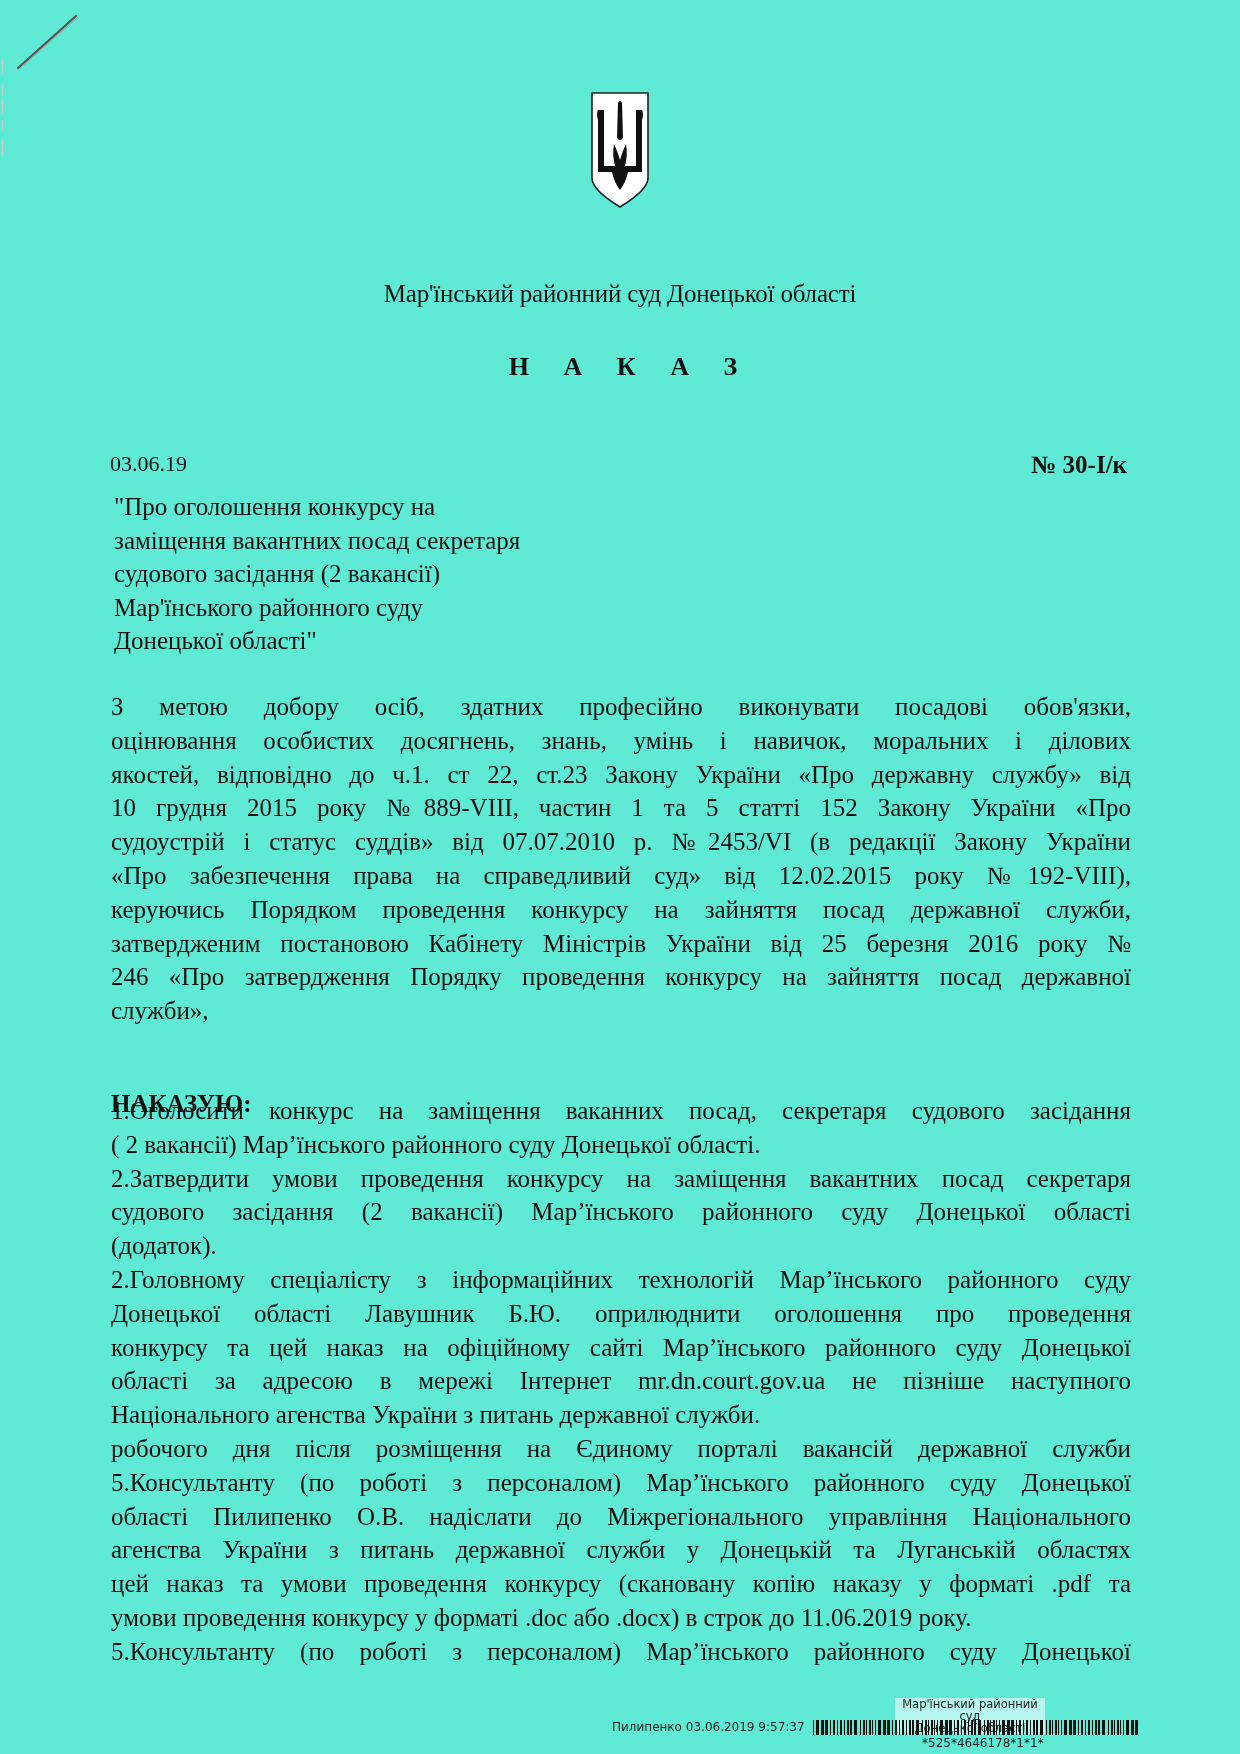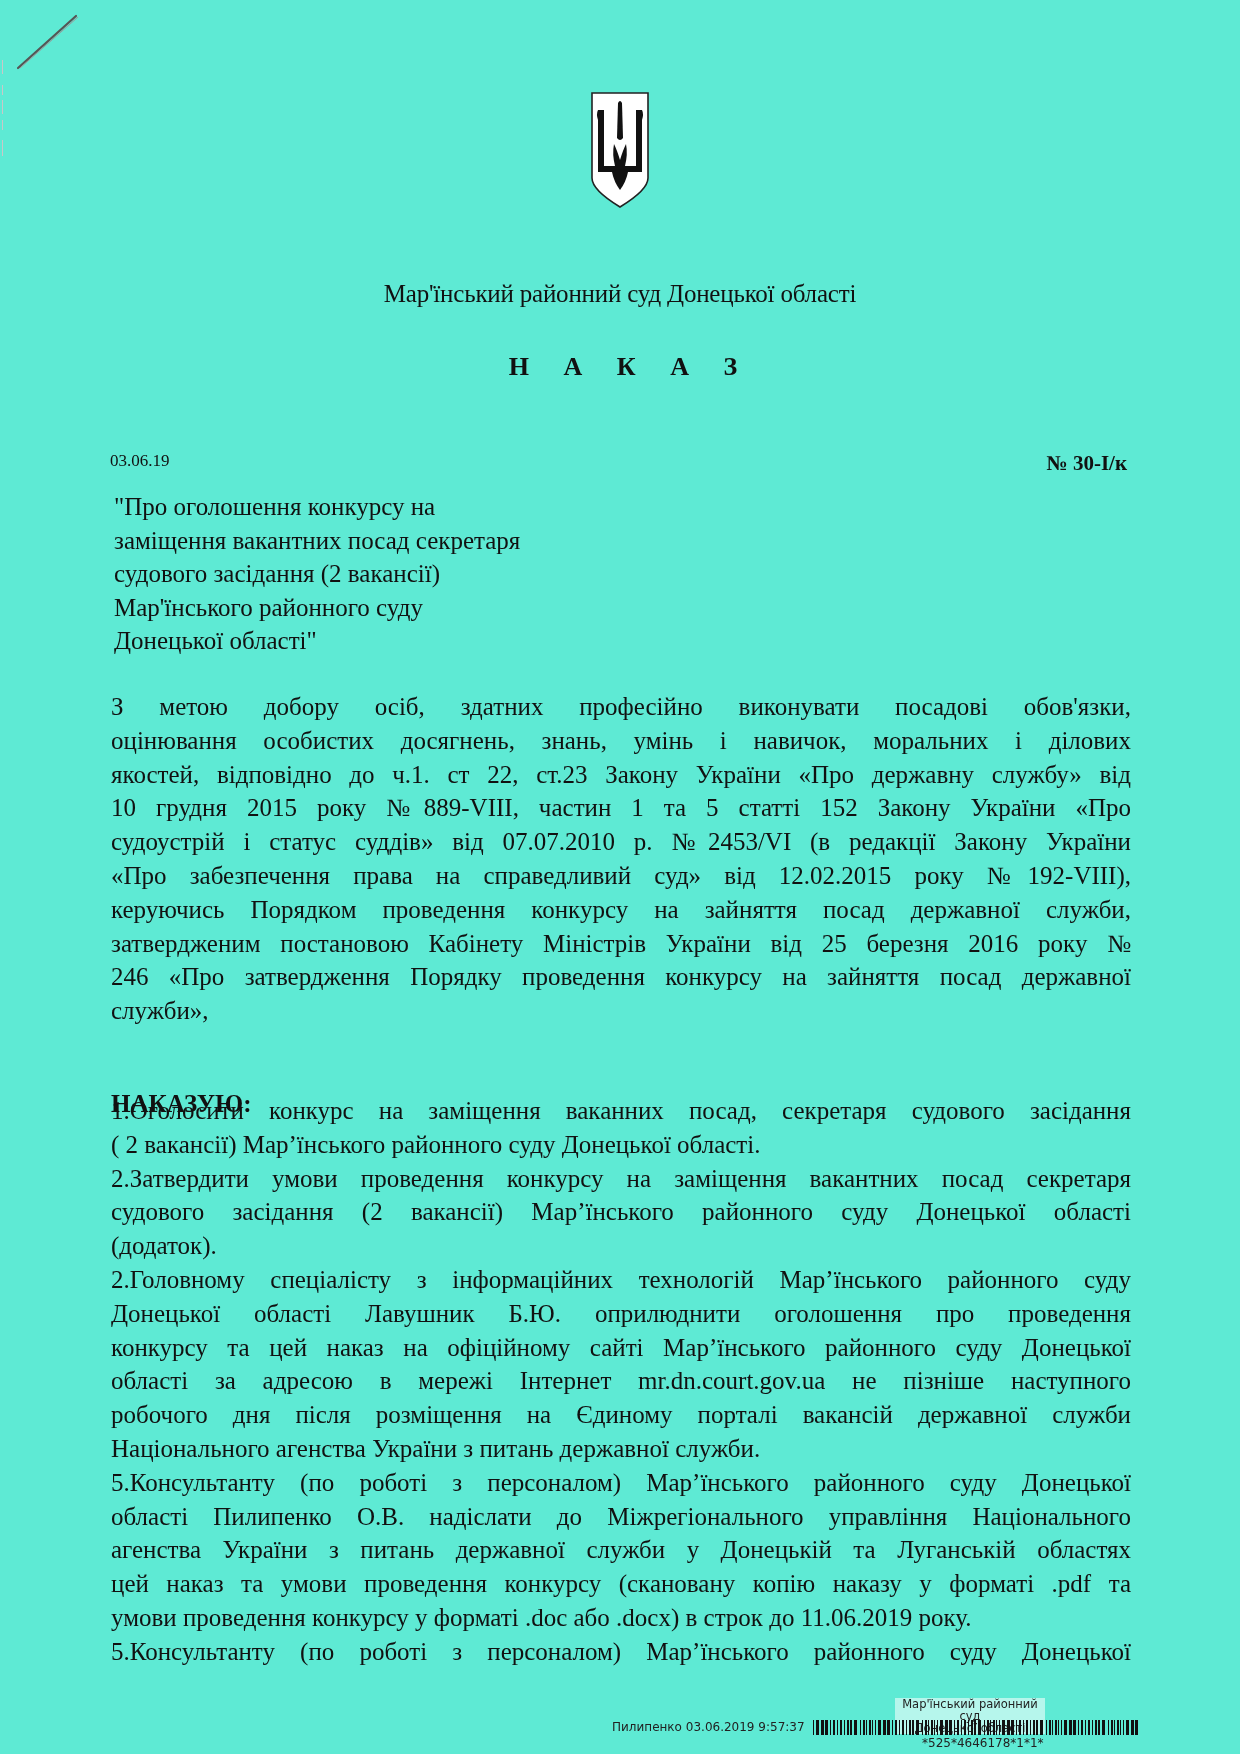--- a/index.html
+++ b/index.html
@@ -10,22 +10,22 @@
     .scan-mark { position: absolute; left: 8px; top: 12px; width: 80px; height: 60px; }
     .edge-dash { position: absolute; left: 2px; width: 1px; background: #c8c8c8; }
 
     .coat { position: absolute; left: 590px; top: 90px; width: 60px; height: 120px; }
 
     .court-name { position: absolute; left: 0; width: 1240px; top: 280px; text-align: center;
                   font-size: 25px; letter-spacing: -0.2px; }
     .doc-title { position: absolute; left: 0; width: 1240px; top: 352px; text-align: center;
                  font-size: 26px; font-weight: bold; letter-spacing: 14px; padding-left: 10px; }
 
-    .doc-date { position: absolute; left: 110px; top: 451px; font-size: 17px; }
-    .doc-number { position: absolute; right: 113px; top: 451px; font-size: 21px; font-weight: bold; margin-left: 43px; }
+    .doc-date { position: absolute; left: 110px; top: 451px; font-size: 22px; }
+    .doc-number { position: absolute; right: 113px; top: 451px; font-size: 25px; font-weight: bold; margin-left: 43px; }
 
     .subject { position: absolute; left: 114px; top: 490px; font-size: 25px; line-height: 33.5px; }
     .subject div { white-space: nowrap; }
 
     .body-text { position: absolute; left: 111px; width: 1020px; font-size: 25px; line-height: 33.8px; }
     .body-text .ln { display: block; text-align: justify; text-align-last: justify; white-space: nowrap; }
     .body-text .ln.last { text-align-last: left; }
     .preamble { top: 690px; }
 
     .order-heading { position: absolute; left: 111px; top: 1062px; font-size: 25px; font-weight: bold; margin-top: 28px; }
@@ -102,22 +102,22 @@
     <div>
       <span class="ln">2.Затвердити умови проведення конкурсу на заміщення вакантних посад  секретаря</span>
       <span class="ln">судового засідання (2 вакансії)  Мар’їнського районного суду Донецької області</span>
       <span class="ln last">(додаток).</span>
     </div>
     <div>
       <span class="ln">2.Головному спеціалісту з інформаційних технологій Мар’їнського районного суду</span>
       <span class="ln">Донецької області Лавушник Б.Ю. оприлюднити оголошення про проведення</span>
       <span class="ln">конкурсу та цей наказ на офіційному сайті Мар’їнського районного суду  Донецької</span>
       <span class="ln">області за адресою в мережі Інтернет mr.dn.court.gov.ua не пізніше наступного</span>
+      <span class="ln last">Національного агенства України з питань державної служби.</span>
       <span class="ln">робочого дня після розміщення на Єдиному порталі вакансій державної служби</span>
-      <span class="ln last">Національного агенства України з питань державної служби.</span>
     </div>
     <div>
       <span class="ln">5.Консультанту (по роботі з персоналом) Мар’їнського районного суду Донецької</span>
       <span class="ln">області Пилипенко О.В. надіслати до Міжрегіонального управління Національного</span>
       <span class="ln">агенства України з питань державної служби у Донецькій та Луганській областях</span>
       <span class="ln">цей наказ та умови проведення конкурсу (скановану копію наказу у форматі .pdf та</span>
       <span class="ln last">умови проведення конкурсу у форматі .doc або .docx) в строк до 11.06.2019 року.</span>
     </div>
     <div>
       <span class="ln">5.Консультанту (по роботі з персоналом) Мар’їнського районного суду Донецької</span>

